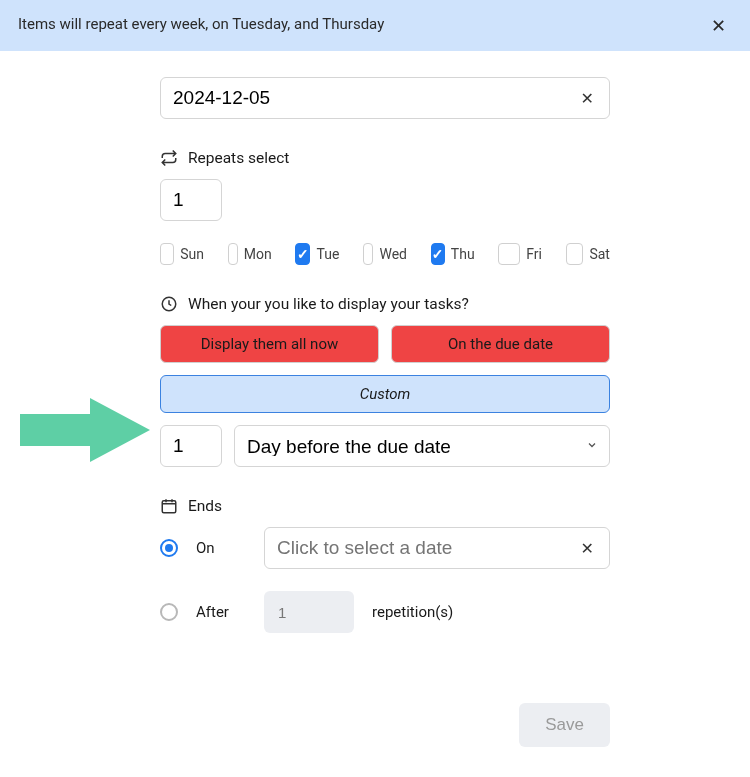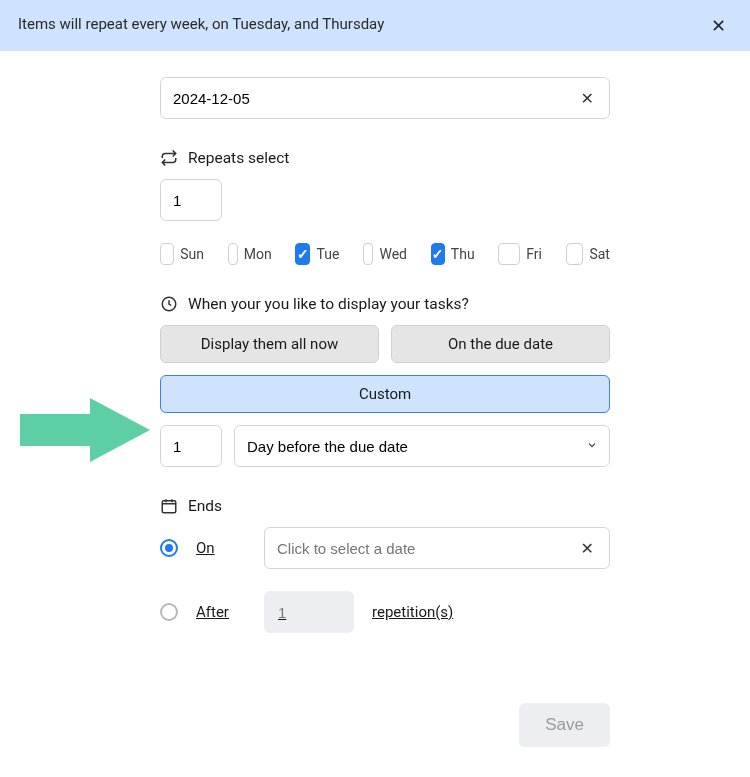--- a/index.html
+++ b/index.html
@@ -55,21 +55,21 @@
     align-items: center;
     justify-content: center;
     font-size: 11px;
     font-weight: 500;
     cursor: pointer;
   }
   .input, .select {
     border: 1px solid #d5d5d5;
     border-radius: 6px;
     padding: 10px 12px;
-    font-size: 15px;
+    font-size: 19px;
     background: #fff;
     height: 42px;
   }
   .input-with-clear {
     position: relative;
     width: 100%;
   }
   .input-with-clear .input { width: 100%; padding-right: 36px; }
   .clear-btn {
     position: absolute;
@@ -144,38 +144,38 @@
   }
   .btn-group {
     display: flex;
     gap: 12px;
     margin-bottom: 12px;
   }
   .btn {
     flex: 1;
     border: 1px solid #d0d0d0;
     border-radius: 6px;
-    background: #e5e5e5;
+    background: #ef4444;
     padding: 9px 10px;
     text-align: center;
     cursor: pointer;
     font-size: 15px;
   }
   .btn.selected {
     background: #cfe3fc;
     border-color: #3b82e0;
     color: #1a1a1a;
+    font-style: italic;
   }
   .btn-full { width: 100%; margin-bottom: 12px; }
   .radio-row {
     display: flex;
     align-items: center;
     gap: 18px;
     margin-bottom: 22px;
-    text-decoration: underline;
   }
   .radio {
     width: 18px;
     height: 18px;
     border: 2px solid #b8b8b8;
     border-radius: 50%;
     display: inline-flex;
     align-items: center;
     justify-content: center;
     cursor: pointer;

